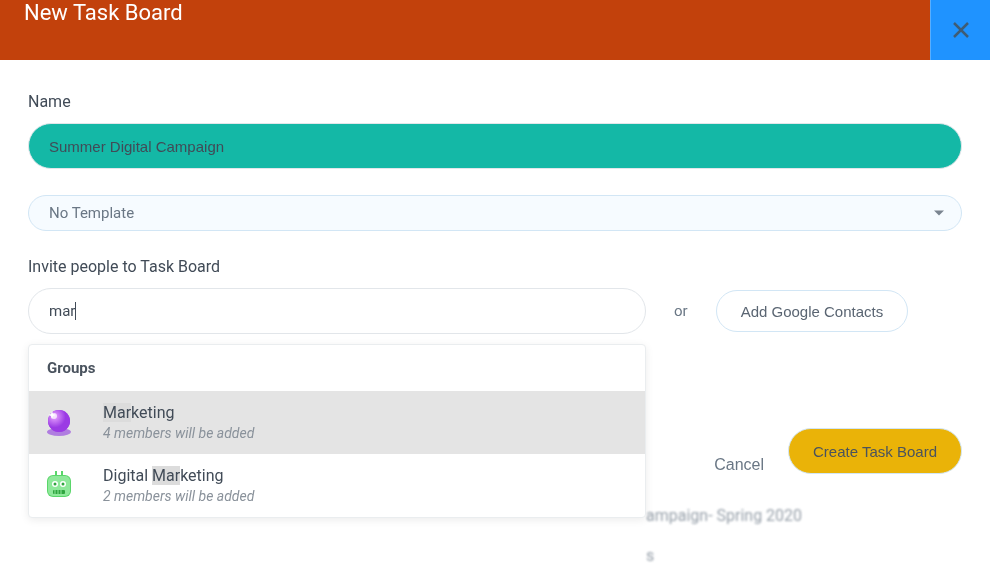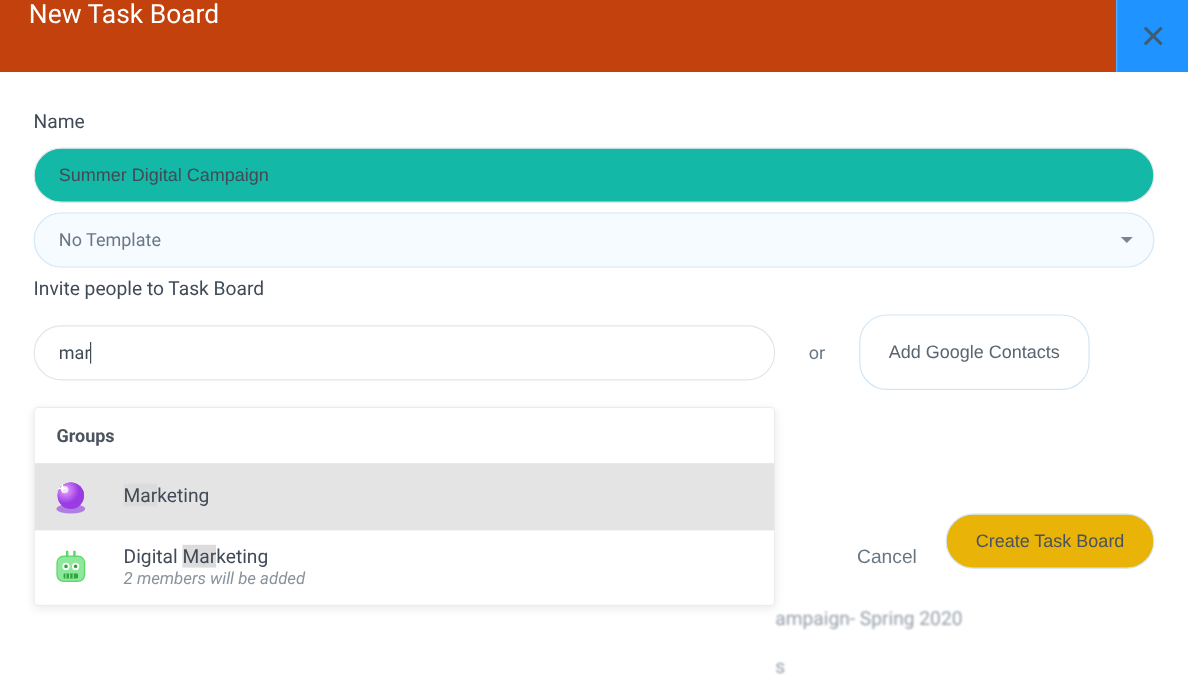--- a/index.html
+++ b/index.html
@@ -81,21 +81,21 @@
       background: #14b8a6;
     }
 
     .select-wrapper {
       position: relative;
       width: 100%;
     }
 
     .select-input {
       width: 100%;
-      height: 46px;
+      height: 36px;
       border: 1px solid #d2e6f5;
       border-radius: 23px;
       padding: 12px 20px;
       font-size: 15px;
       color: #6a7785;
       outline: none;
       background: #f6fbff;
       appearance: none;
       cursor: pointer;
       display: flex;
@@ -109,21 +109,21 @@
       transform: translateY(-50%);
       width: 0;
       height: 0;
       border-left: 5px solid transparent;
       border-right: 5px solid transparent;
       border-top: 5px solid #7a8490;
       pointer-events: none;
     }
 
     .field-group {
-      margin-bottom: 8px;
+      margin-bottom: 26px;
     }
 
     .invite-row {
       display: flex;
       align-items: center;
       gap: 20px;
     }
 
     .invite-input-wrapper {
       position: relative;
@@ -142,34 +142,34 @@
       background: #fff;
     }
 
     .or-text {
       color: #6a7785;
       font-size: 15px;
       padding: 0 8px;
     }
 
     .google-contacts-btn {
-      height: 63px;
+      height: 42px;
       border: 1px solid #d2e6f5;
       border-radius: 23px;
       padding: 0 24px;
       font-size: 15px;
       color: #5a6572;
       background: #fff;
       cursor: pointer;
       white-space: nowrap;
     }
 
     .dropdown-menu {
       position: absolute;
-      top: 68px;
+      top: 56px;
       left: 0;
       width: 618px;
       background: #fff;
       border: 1px solid #eaedef;
       border-radius: 4px;
       box-shadow: 0 2px 8px rgba(0,0,0,0.08);
       z-index: 100;
     }
 
     .dropdown-header {
@@ -322,20 +322,21 @@
                       <stop offset="0%" stop-color="#e8a3ff"></stop>
                       <stop offset="100%" stop-color="#9b3be4"></stop>
                     </radialGradient>
                   </defs>
                   <circle cx="11" cy="10" r="3" fill="#fff" opacity="0.7"></circle>
                   <path d="M9 5 L10 8 L13 9 L10 10 L9 13 L8 10 L5 9 L8 8 Z" fill="#fff"></path>
                 </svg>
               </div>
               <div>
                 <div class="group-name"><span class="hl">Mar</span><span>keting</span></div>
+                <div class="group-subtext">4 members will be added</div>
               </div>
             </div>
 
             <div class="dropdown-item">
               <div class="group-avatar">
                 <svg viewBox="0 0 32 32" width="32" height="32">
                   <rect x="4" y="6" width="24" height="22" rx="6" fill="#5ad66a"></rect>
                   <rect x="5" y="7" width="22" height="20" rx="5" fill="#8ee89a"></rect>
                   <circle cx="12" cy="15" r="3" fill="#fff"></circle>
                   <circle cx="20" cy="15" r="3" fill="#fff"></circle>

